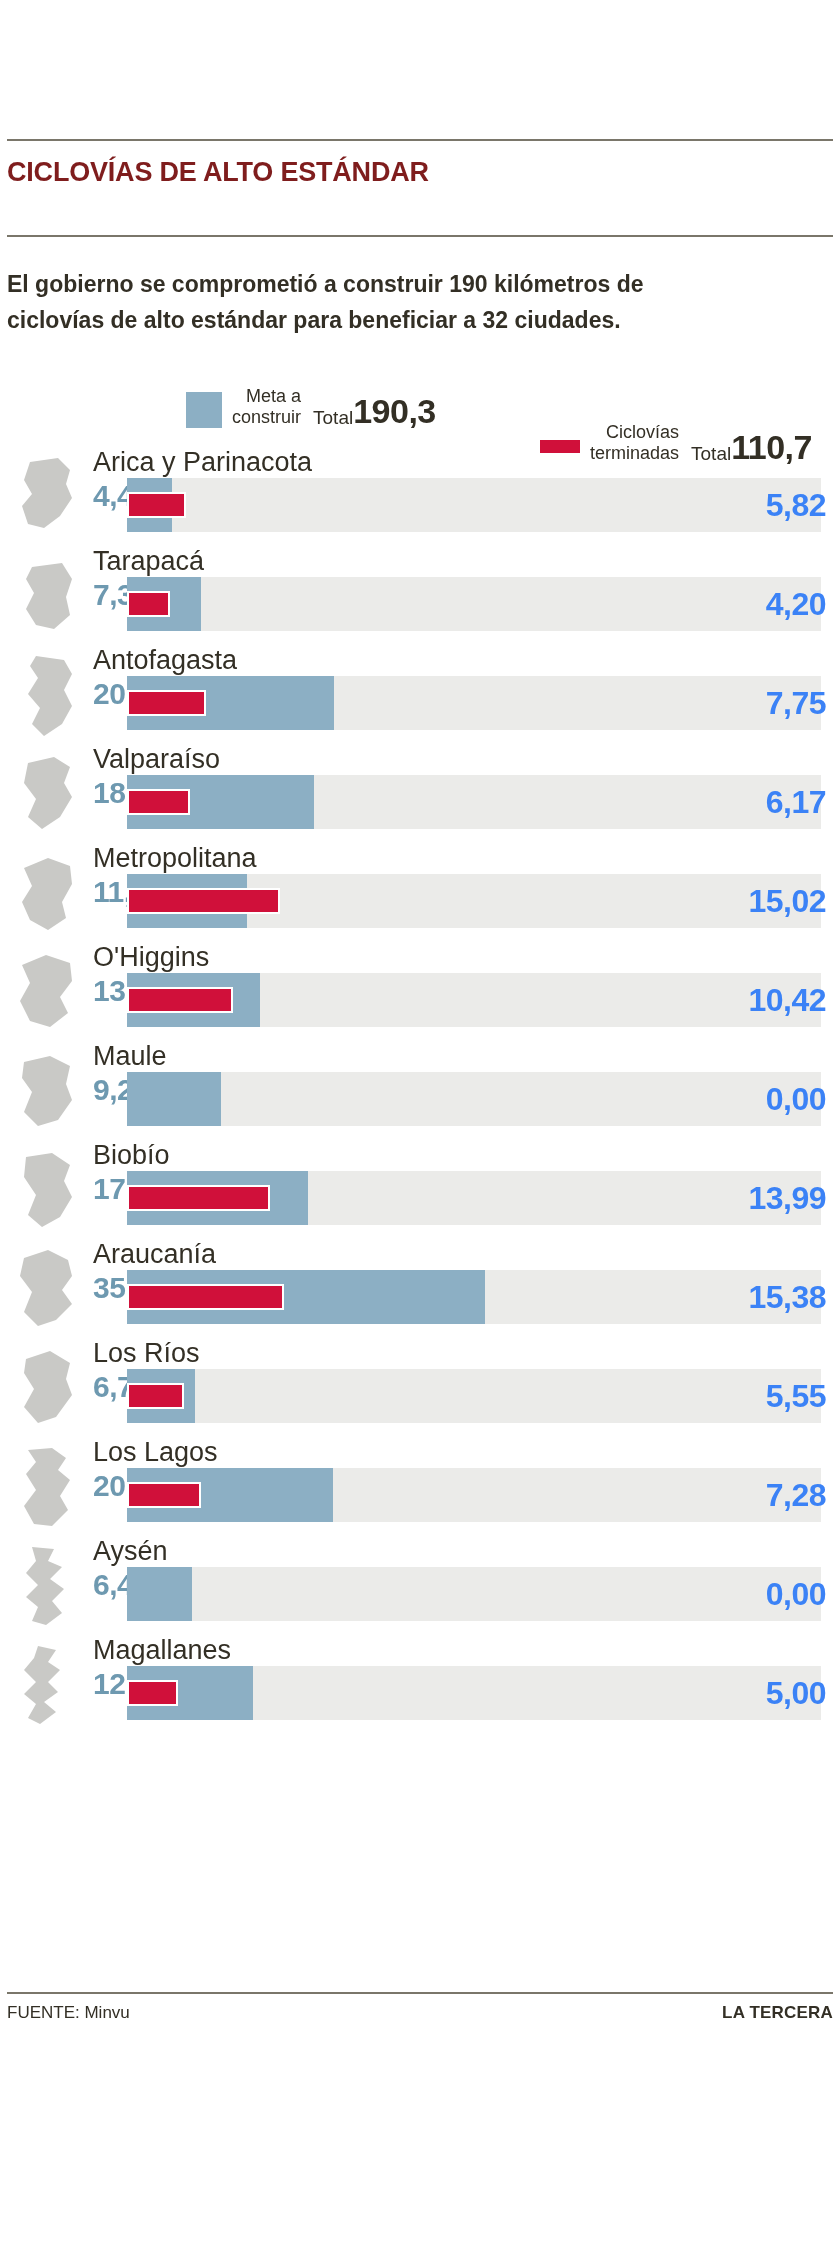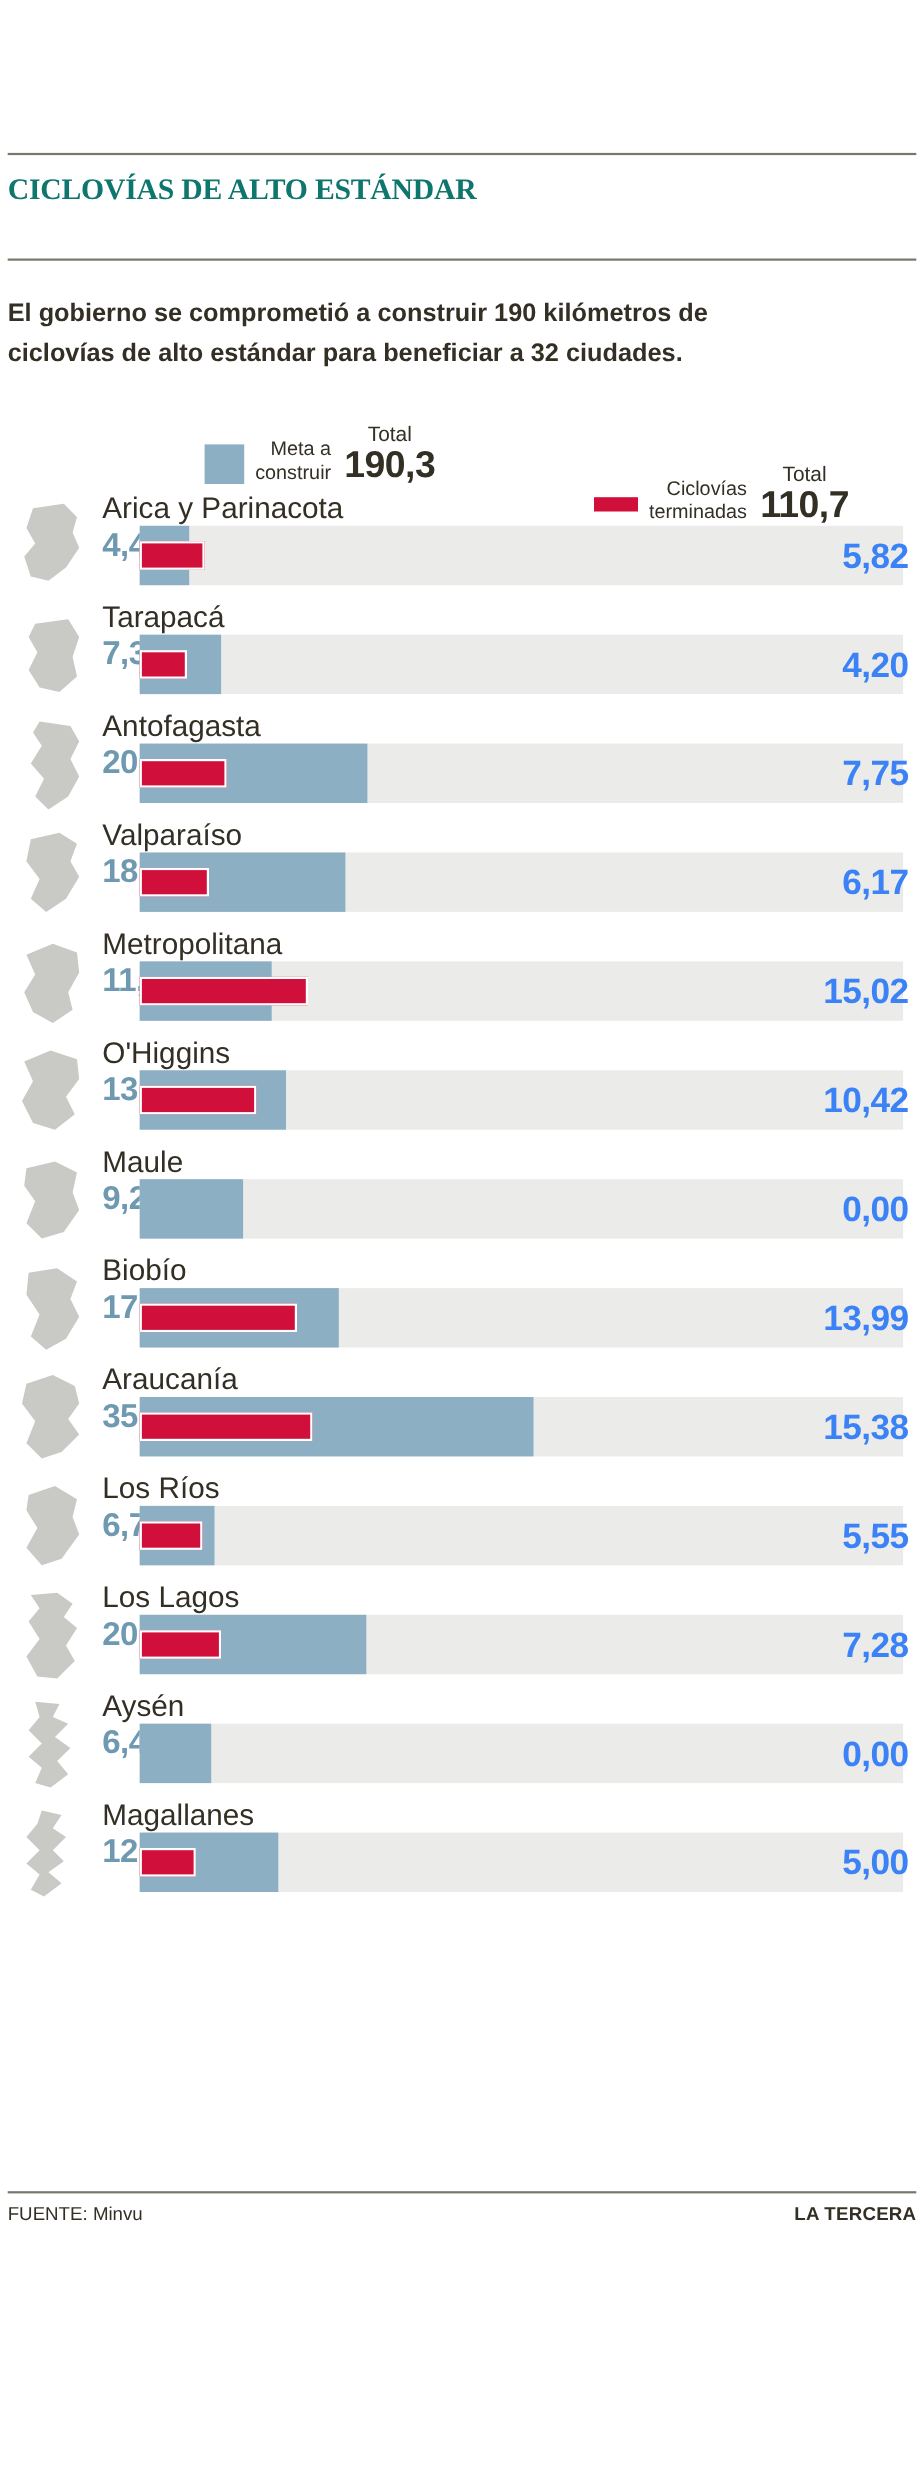--- a/index.html
+++ b/index.html
@@ -11,38 +11,38 @@
   .page{position:relative;width:840px;height:2259px;}
 
   
   .rule-top{position:absolute;left:7px;top:139px;width:826px;height:2px;background:#7a766a;}
   .rule-sub{position:absolute;left:7px;top:235px;width:826px;height:2px;background:#7a766a;}
   .rule-foot{position:absolute;left:7px;top:1992px;width:826px;height:2px;background:#7a766a;}
 
   .title{
     position:absolute;left:7px;top:157px;
     font-size:27px;font-weight:bold;letter-spacing:-0.2px;
-    color:#0f766e;font-family:Liberation Serif, serif;
+    color:#7f1d1d;font-family:Liberation Sans, sans-serif;
   }
   .subtitle{
     position:absolute;left:7px;top:266px;width:800px;
     font-size:23px;font-weight:600;line-height:36px;color:#332f25;
     white-space:pre-line;
   }
 
   
   .legend{position:absolute;top:370px;left:0;width:772px;height:78px;}
   .lg{position:absolute;display:flex;align-items:flex-end;}
   .lg-a{left:186px;top:16px;}
   .lg-b{left:540px;top:16px;margin-top:36px;}
   .sw-blue{width:36px;height:36px;background:#8cafc4;margin-right:10px;}
   .sw-red{width:40px;height:13px;background:#d0103a;margin-right:10px;margin-bottom:11px;}
   .lg-label{font-size:18px;line-height:21px;color:#332f25;white-space:pre-line;
             text-align:right;margin-right:12px;}
-  .lg-total{display:flex;flex-direction:column;align-items:center;}
+  .lg-total{display:flex;flex-direction:row;align-items:flex-end;}
   .lg-total .cap{font-size:19px;line-height:20px;color:#332f25;}
   .lg-total .num{font-size:34px;line-height:34px;font-weight:bold;color:#332f25;letter-spacing:-0.5px;}
 
   
   .rows{position:absolute;left:0;top:448px;width:840px;}
   .row{position:relative;height:99px;}
   .map{position:absolute;left:14px;top:6px;width:66px;height:88px;}
   .map svg{display:block;width:66px;height:88px;}
   .region{
     position:absolute;left:93px;top:1px;

